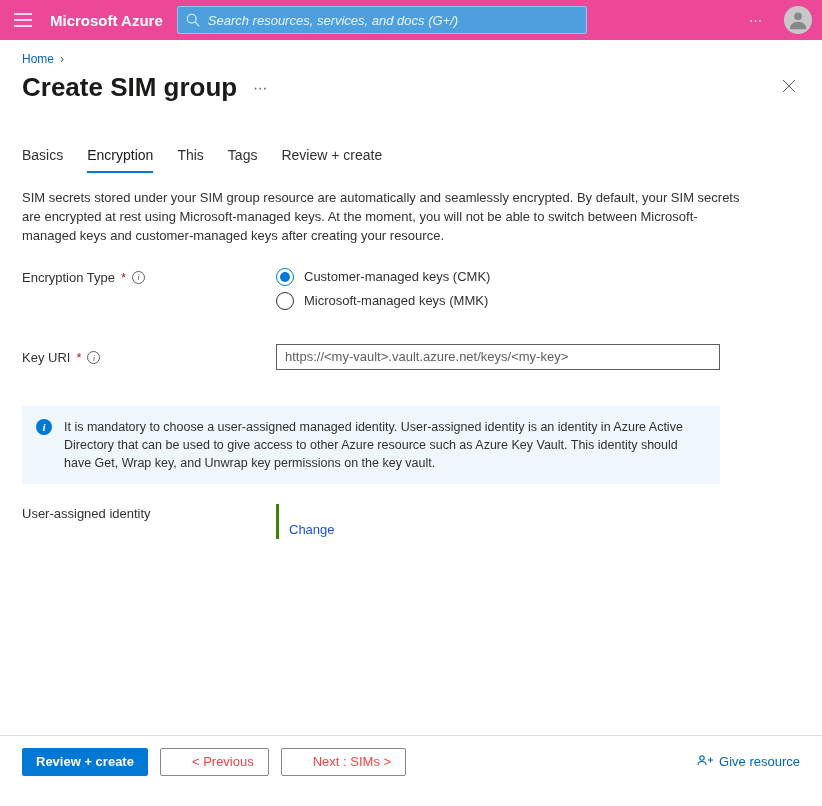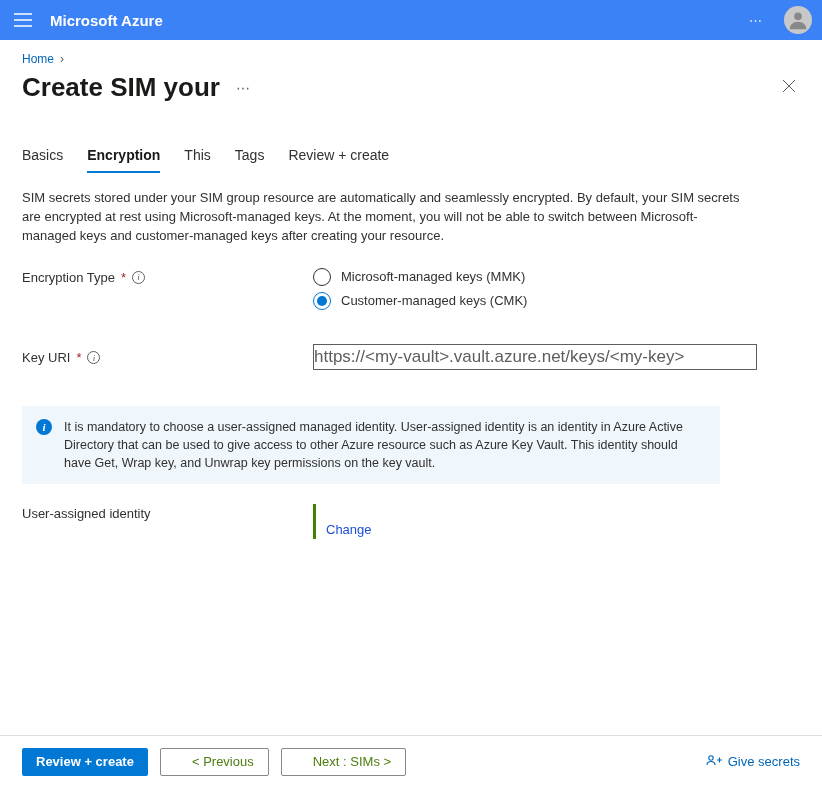--- a/index.html
+++ b/index.html
@@ -1,19 +1,19 @@
 <!DOCTYPE html>
 <html><head>
 <meta charset="utf-8">
 <style>
   * { box-sizing: border-box; margin: 0; padding: 0; }
   body { font-family: "Segoe UI", Arial, sans-serif; font-size: 13px; color: #323130; background: #fff; width: 822px; }
   
   
-  .topbar { height: 40px; background: #3b82f6; display: flex; align-items: center; padding: 0 10px; gap: 14px; }
+  .topbar { height: 40px; background: #ec4899; display: flex; align-items: center; padding: 0 10px; gap: 14px; }
   .hamburger { color: #fff; cursor: pointer; display:flex; align-items:center; padding:4px;}
   .brand { color: #fff; font-weight: 600; font-size: 15px; }
   .searchbox { flex: 0 0 410px; height: 28px; background: #4da0dd; border: 1px solid #90c5ea; border-radius: 2px; display: flex; align-items: center; padding: 0 8px; color: #e9f3fb; font-style: italic; gap:8px; }
   .searchbox svg { flex-shrink:0; }
   .searchbox span { font-size: 13px; font-style: italic; color:#e9f3fb;}
   .topbar-spacer { flex: 1; }
   .more-dots { color:#fff; padding:4px 6px; cursor:pointer; letter-spacing:2px;}
   .avatar { width: 28px; height: 28px; border-radius: 50%; background: #c8c8c8; display:flex; align-items:center; justify-content:center; }
   
   
@@ -24,86 +24,93 @@
   
   .page-header { padding: 6px 22px 18px; display:flex; align-items:center; }
   .page-title { font-size: 26px; font-weight: 600; color:#1b1a19; }
   .page-title-more { margin-left: 16px; color:#605e5c; font-size:14px; cursor:pointer; }
   .page-header-spacer { flex:1; }
   .close-x { cursor:pointer; padding:4px; color:#605e5c; }
   
   
   .tabs { display:flex; gap: 24px; padding: 0 22px; border-bottom: none; margin-top: 20px; }
   .tab { padding: 6px 0 8px; cursor:pointer; color:#323130; font-size:14px; }
-  .tab.active { color:#1b1a19; border-bottom: 2px solid #0078d4; font-weight:700; }
+  .tab.active { color:#1b1a19; border-bottom: 2px solid #0078d4; font-weight:400; }
   
   
   .content { padding: 16px 22px; }
   .desc { color:#323130; line-height:1.45; max-width: 720px; margin-bottom: 22px; }
   
-  .form-row { display:flex; align-items:center; margin-bottom: 10px; min-height: 22px; gap: 37px;}
+  .form-row { display:flex; align-items:center; margin-bottom: 10px; min-height: 22px;}
   .form-row.top-align { align-items:flex-start; }
   .form-label-col { width: 254px; display:flex; align-items:center; gap:6px; padding-top:2px;}
   .req { color:#a4262c; }
   .info-icon { width:13px; height:13px; border:1px solid #605e5c; border-radius:50%; display:inline-flex; align-items:center; justify-content:center; font-size:9px; color:#605e5c; font-style:italic; font-family: Georgia, serif; cursor:default;}
   .form-val-col { flex:1; max-width: 444px;}
   
   .radio-row { display:flex; align-items:center; gap:10px; margin-bottom:6px; cursor:pointer;}
   .radio-outer { width:18px; height:18px; border-radius:50%; border:1px solid #323130; display:flex; align-items:center; justify-content:center; flex-shrink:0;}
   .radio-outer.checked { border-color:#0078d4; }
   .radio-inner { width:10px; height:10px; border-radius:50%; background:#0078d4; }
   
-  .text-input { width:100%; height:26px; border:1px solid #605e5c; padding: 0 0; font-size:17px; color:#0c4a6e; font-family:inherit;}
+  .text-input { width:100%; height:26px; border:1px solid #605e5c; padding: 0 8px; font-size:13px; color:#0c4a6e; font-family:inherit;}
   .text-input::placeholder { color:#605e5c; }
   
   .spacer18 { height:18px; }
   
   .info-banner { background:#eff6fc; border:none; padding: 12px 14px; display:flex; gap:12px; margin: 8px 0 20px; max-width: 698px;}
   .info-banner-icon { width:16px; height:16px; border-radius:50%; background:#0078d4; color:#fff; display:flex; align-items:center; justify-content:center; flex-shrink:0; font-size:11px; font-style:italic; font-family: Georgia, serif; font-weight:bold; margin-top:1px;}
   .info-banner-text { font-size:12.5px; line-height:1.45; color:#323130; }
   
   .identity-block { border-left: 3px solid #428000; padding: 2px 0 2px 10px; }
   .identity-name { font-weight:600; }
   .identity-change { color:#1d4ed8; cursor:pointer; margin-top:16px; display:inline-block;}
   
   
   .footer { position: relative; border-top: 1px solid #e1dfdd; padding: 12px 22px; display:flex; align-items:center; gap:12px; margin-top: 170px;}
   .btn { height:28px; padding: 0 14px; font-size:13px; cursor:pointer; border-radius:2px; display:inline-flex; align-items:center; font-family:inherit;}
   .btn-primary { background:#0078d4; color:#fff; border:none; font-weight:600;}
-  .btn-secondary { background:#fff; color:#4d7c0f; border:1px solid #8a8886;padding-left:31px; }
+  .btn-secondary { background:#fff; color:#ef4444; border:1px solid #8a8886;padding-left:31px; }
   .footer-spacer { flex:1; }
   .feedback { color:#0066b8; cursor:pointer; display:flex; align-items:center; gap:6px; }
 </style>
 </head>
 <body>
 
 <div class="topbar">
   <div class="hamburger">
     <svg width="18" height="14" viewBox="0 0 18 14">
         <path d="M0 1h18M0 7h18M0 13h18" stroke="#fff" stroke-width="1.5"></path>
       </svg>
   </div>
   <div class="brand">Microsoft Azure</div>
+  <div class="searchbox">
+    <svg width="14" height="14" viewBox="0 0 16 16">
+        <circle cx="6.5" cy="6.5" r="5" stroke="#e9f3fb" stroke-width="1.2" fill="none"></circle>
+        <line x1="10.5" y1="10.5" x2="15" y2="15" stroke="#e9f3fb" stroke-width="1.2"></line>
+      </svg>
+    <span>Search resources, services, and docs (G+/)</span>
+  </div>
   <div class="topbar-spacer"></div>
   <div class="more-dots">⋯</div>
   <div class="avatar">
     <svg width="22" height="22" viewBox="0 0 24 24">
         <circle cx="12" cy="8" r="4.2" fill="#888"></circle>
         <path d="M3 22c0-5 4-8 9-8s9 3 9 8" fill="#888"></path>
       </svg>
   </div>
 </div>
 
 <div class="breadcrumb-row">
   <span class="breadcrumb-link">Home</span>
   <span class="breadcrumb-sep">›</span>
 </div>
 
 <div class="page-header">
-  <div class="page-title">Create SIM your</div>
+  <div class="page-title">Create SIM group</div>
   <div class="page-title-more">⋯</div>
   <div class="page-header-spacer"></div>
   <div class="close-x">
     <svg width="14" height="14" viewBox="0 0 14 14">
         <path d="M1 1l12 12M13 1L1 13" stroke="#605e5c" stroke-width="1"></path>
       </svg>
   </div>
 </div>
 
 <div class="tabs">
@@ -118,28 +125,28 @@
   <p class="desc">SIM secrets stored under your SIM group resource are automatically and seamlessly encrypted. By default, your SIM secrets are encrypted at rest using Microsoft-managed keys. At the moment, you will not be able to switch between Microsoft-managed keys and customer-managed keys after creating your resource.</p>
 
   <div class="form-row top-align">
     <div class="form-label-col">
       <span>Encryption Type</span>
       <span class="req">*</span>
       <span class="info-icon">i</span>
     </div>
     <div class="form-val-col">
       <div class="radio-row">
-        <div class="radio-outer"></div>
-        <span>Microsoft-managed keys (MMK)</span>
-      </div>
-      <div class="radio-row">
         <div class="radio-outer checked">
             <div class="radio-inner"></div>
           </div>
         <span>Customer-managed keys (CMK)</span>
+      </div>
+      <div class="radio-row">
+        <div class="radio-outer"></div>
+        <span>Microsoft-managed keys (MMK)</span>
       </div>
     </div>
   </div>
 
   <div class="spacer18"></div>
 
   <div class="form-row">
     <div class="form-label-col">
       <span>Key URI</span>
       <span class="req">*</span>
@@ -173,15 +180,15 @@
   <button class="btn btn-primary">Review + create</button>
   <button class="btn btn-secondary">&lt; Previous</button>
   <button class="btn btn-secondary">Next : SIMs &gt;</button>
   <div class="footer-spacer"></div>
   <div class="feedback">
     <svg width="16" height="16" viewBox="0 0 16 16">
       <circle cx="5" cy="4" r="2.2" fill="none" stroke="#0066b8" stroke-width="1.1"></circle>
       <path d="M1 11c0-2.2 1.8-3.5 4-3.5s4 1.3 4 3.5" fill="none" stroke="#0066b8" stroke-width="1.1"></path>
       <path d="M11 6h5M13.5 3.5v5" stroke="#0066b8" stroke-width="1.1"></path>
     </svg>
-    <span>Give secrets</span>
+    <span>Give resource</span>
   </div>
 </div>
 
 </body></html>

